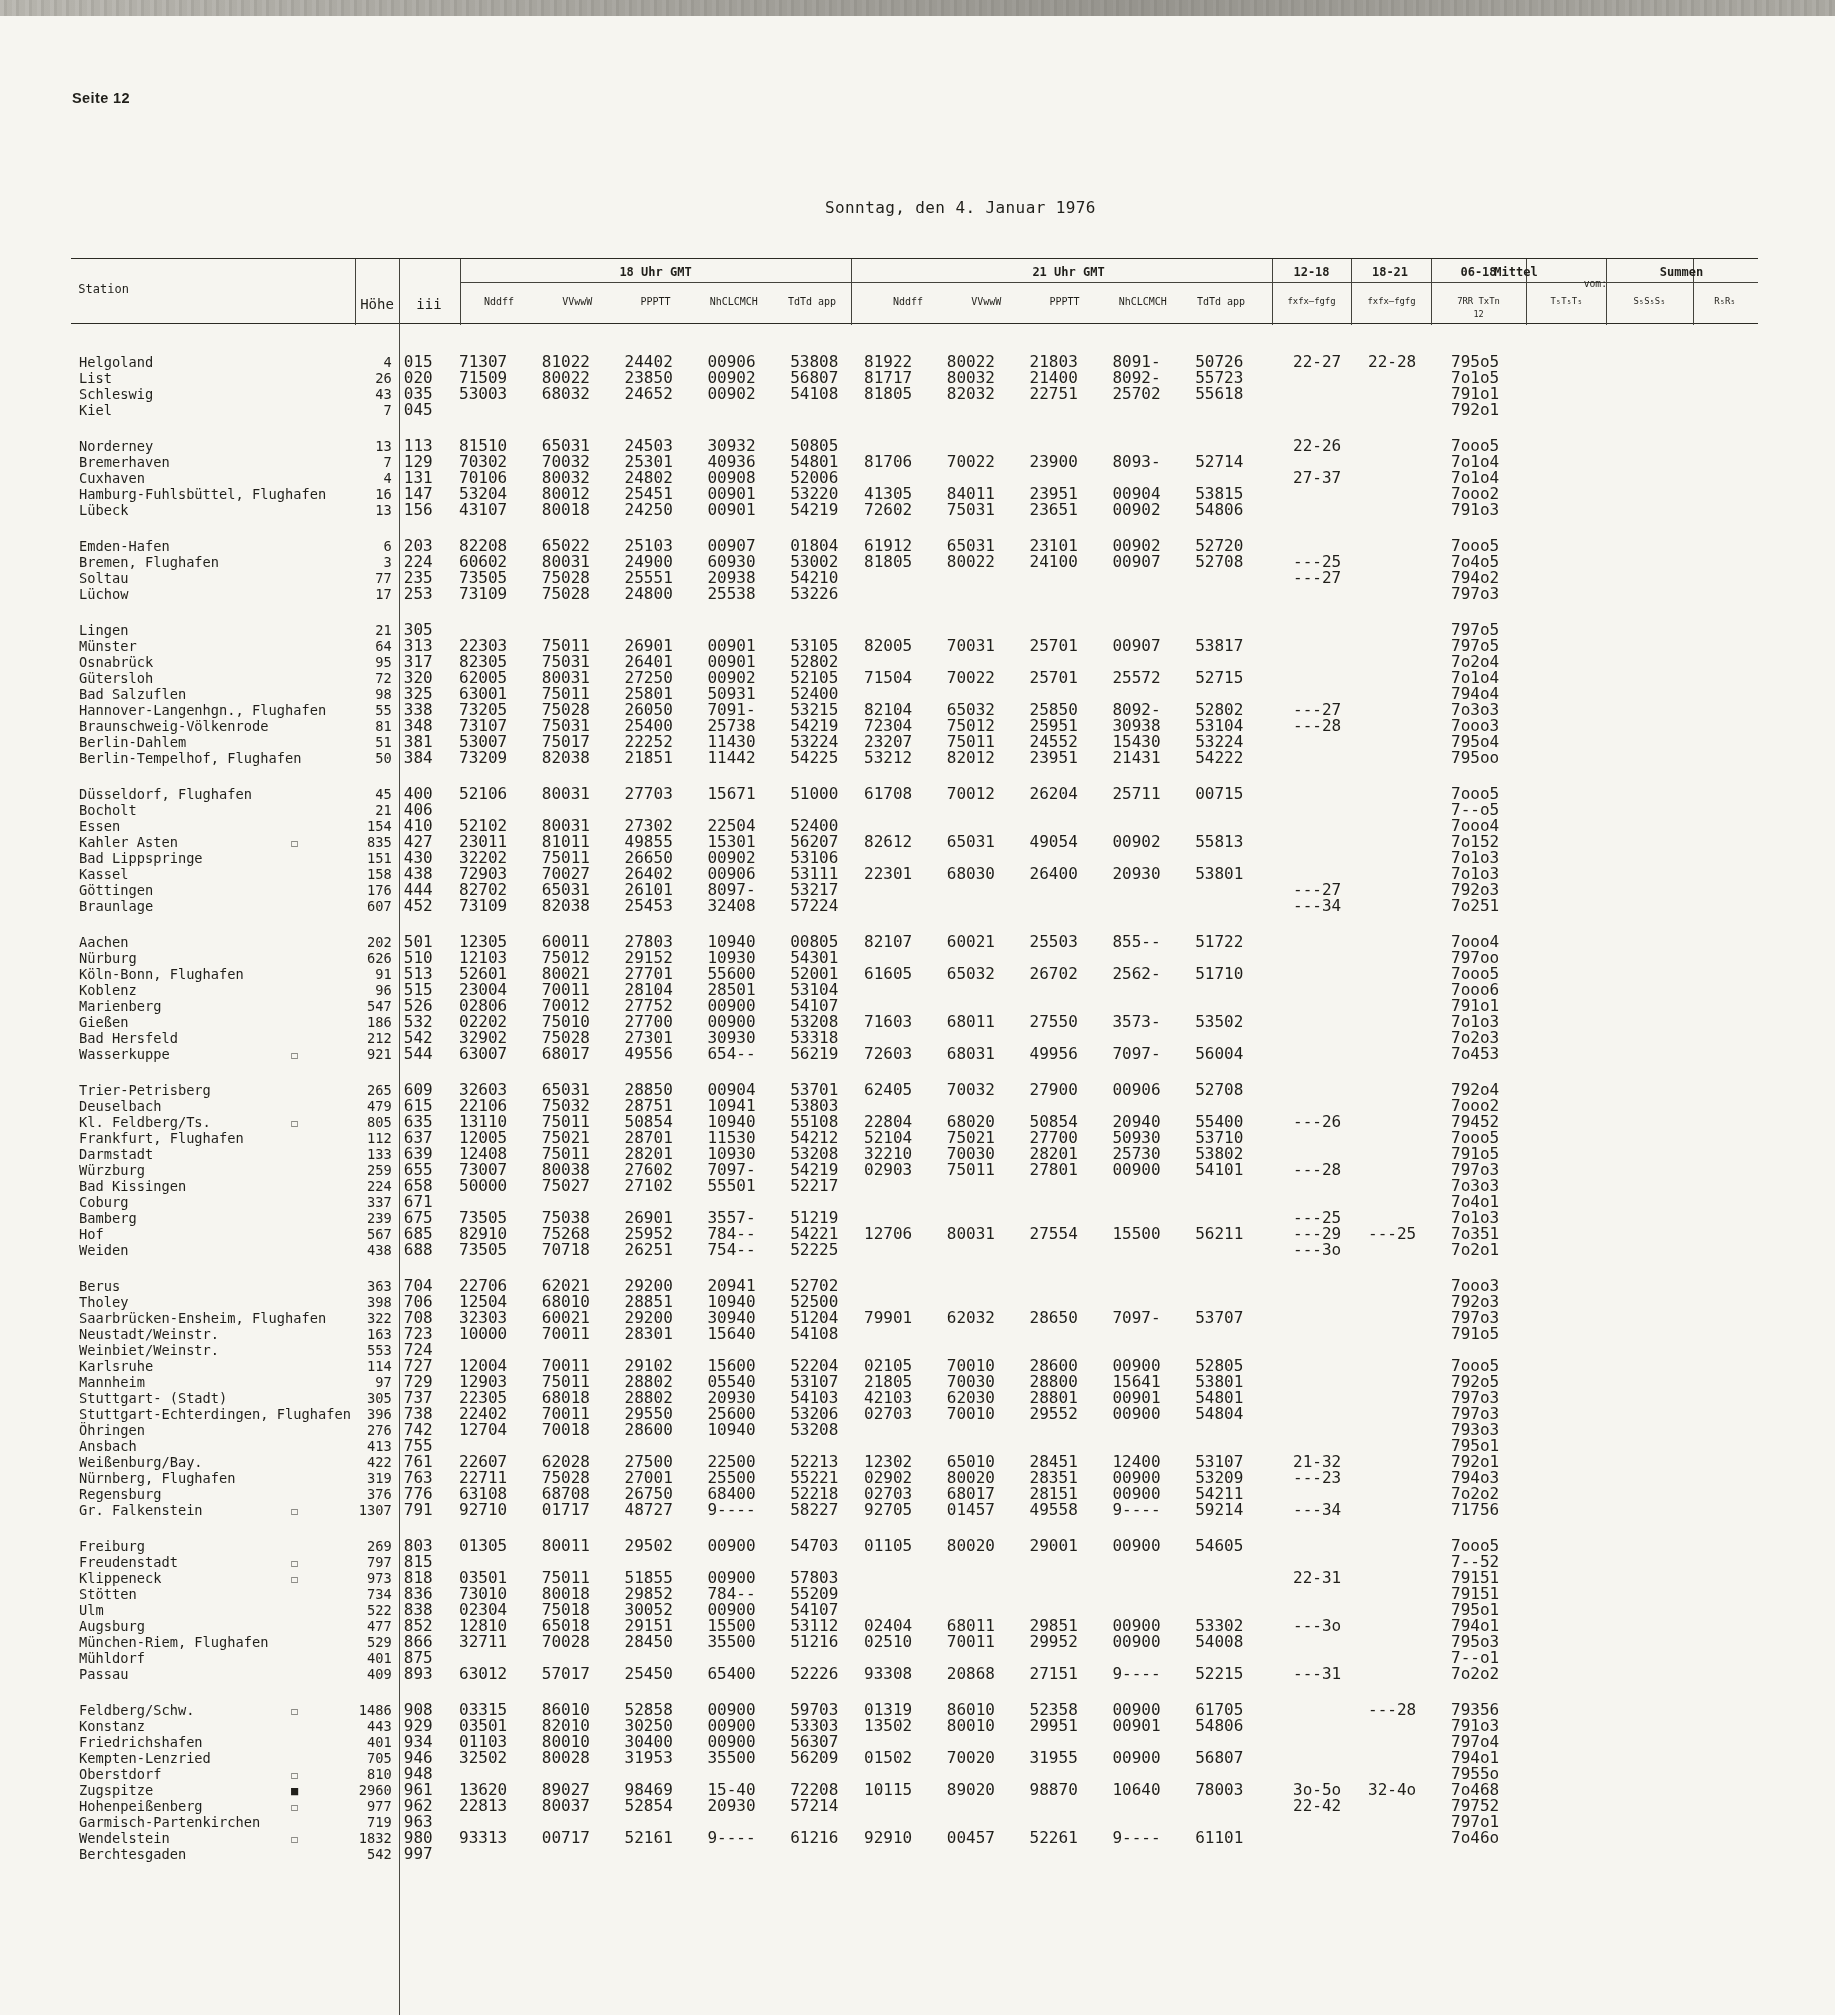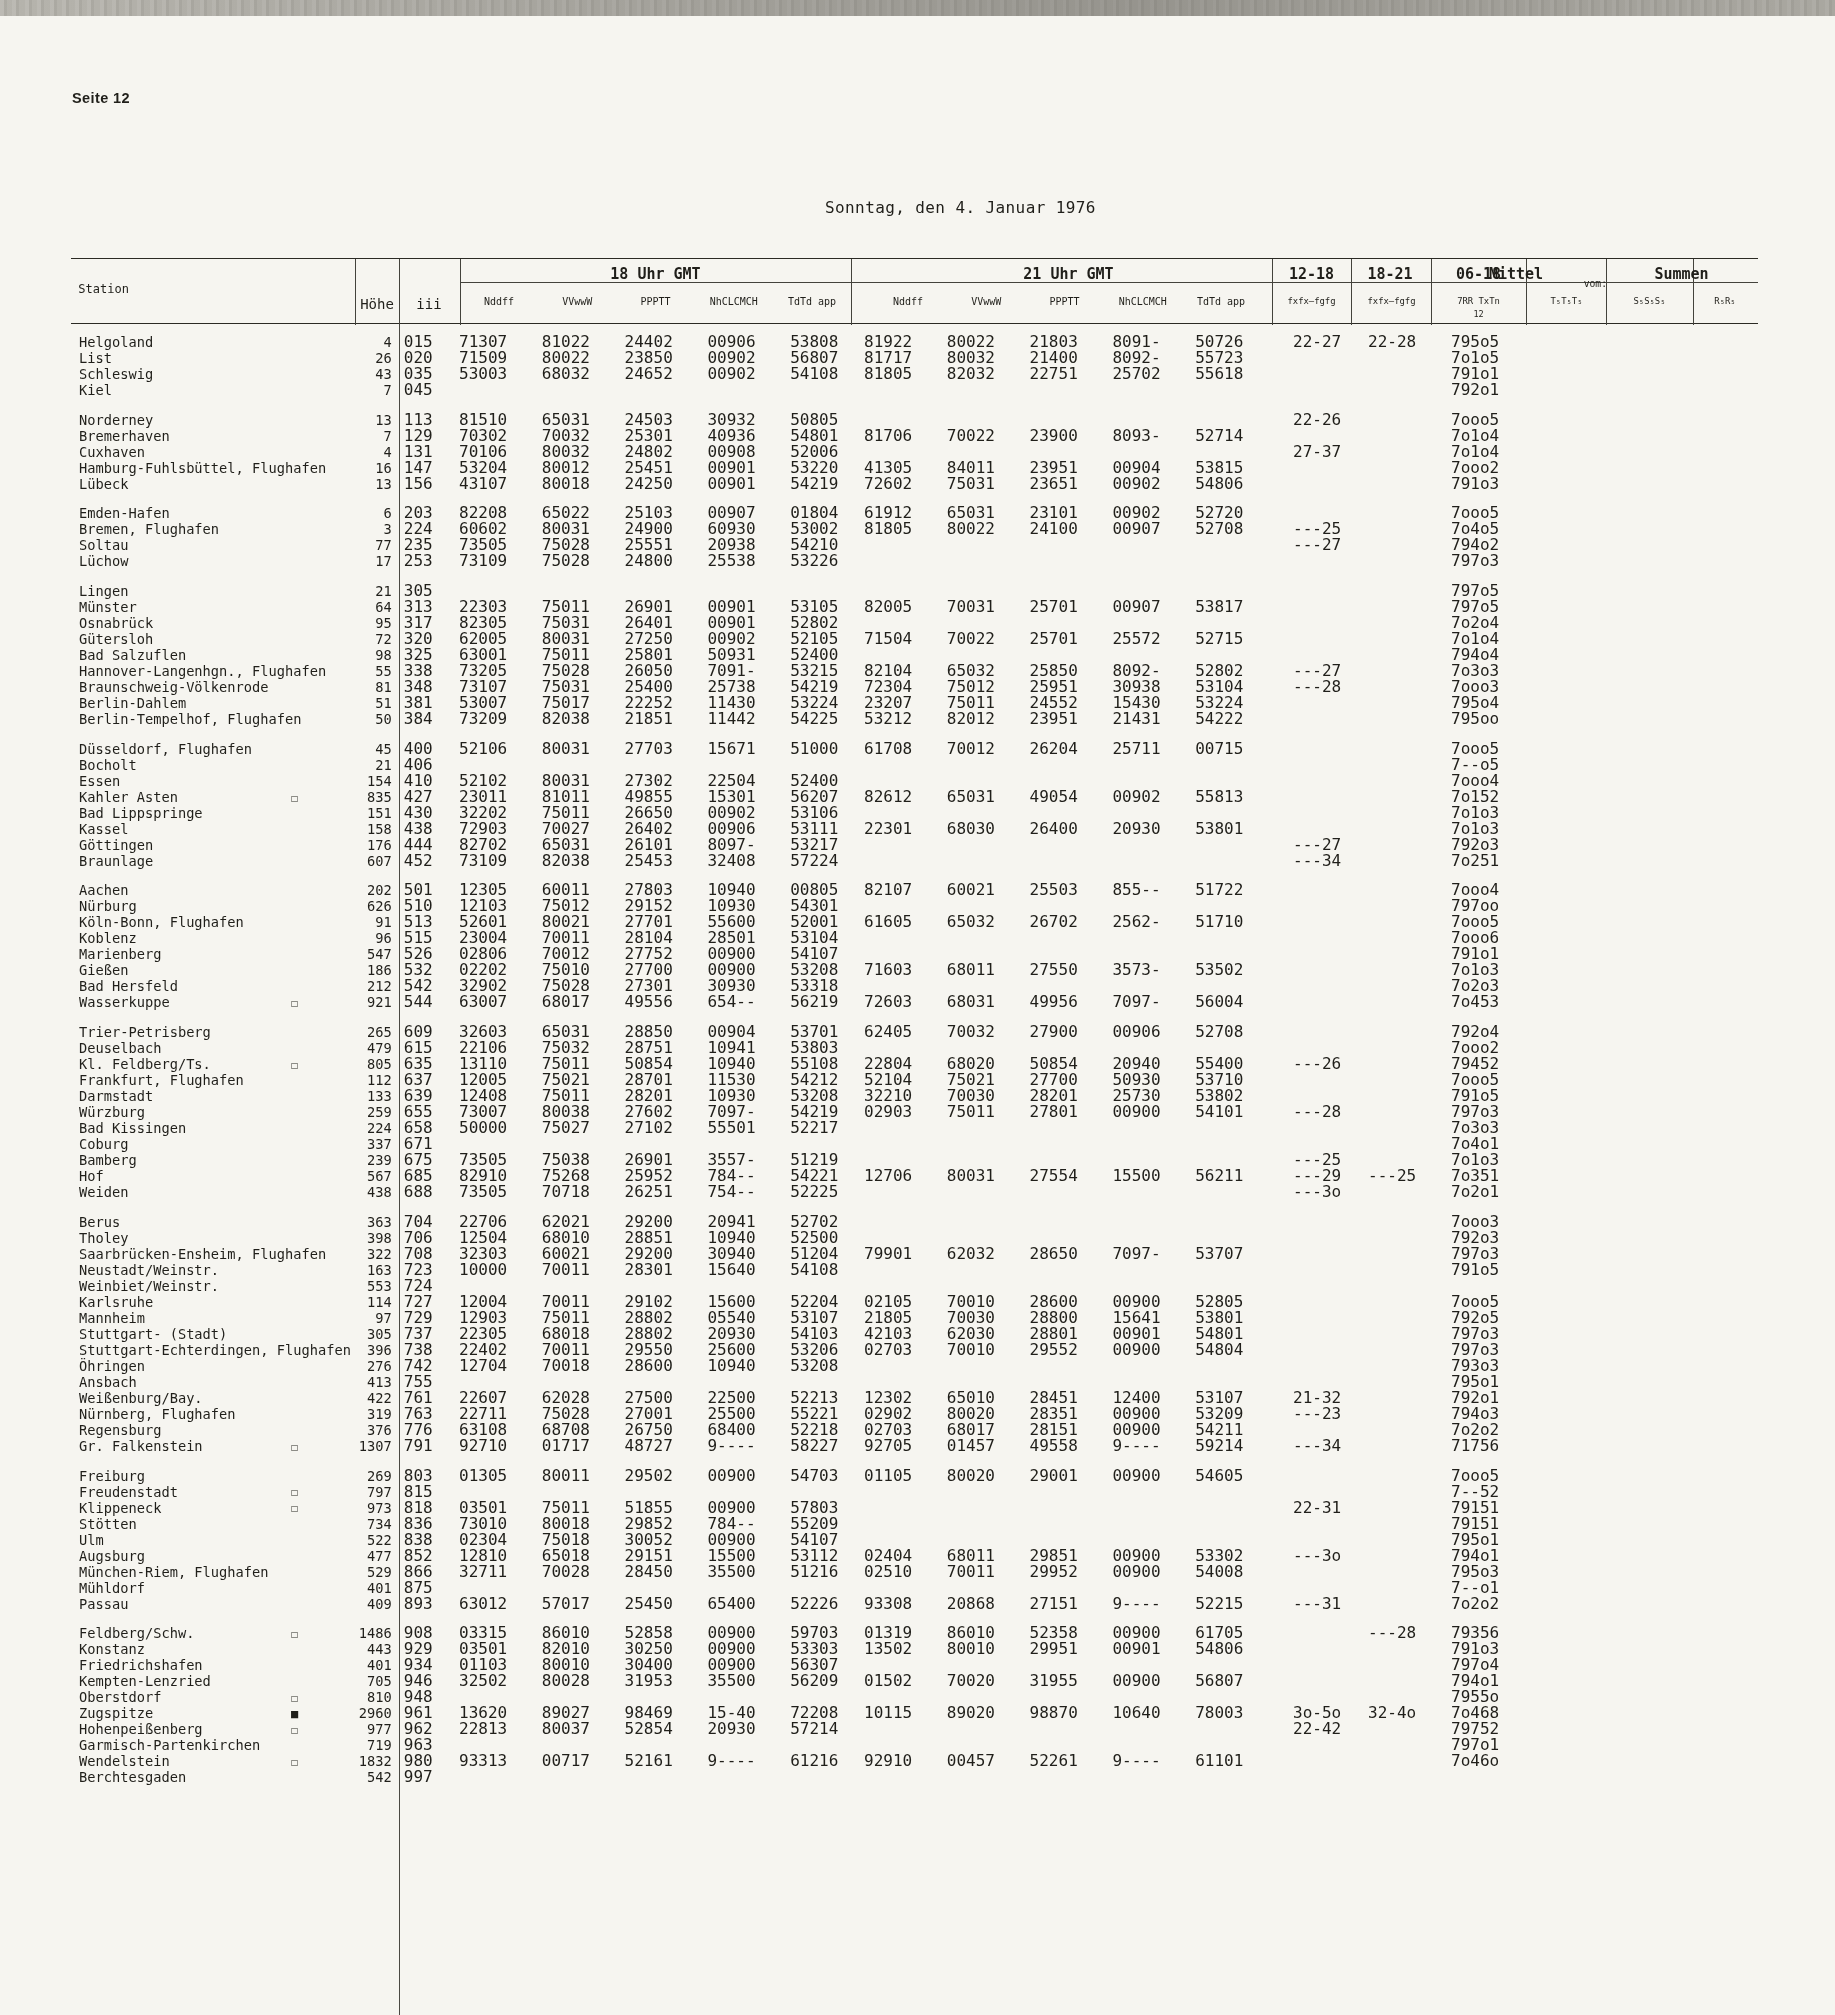--- a/index.html
+++ b/index.html
@@ -27,32 +27,32 @@
   .title { position:absolute; left:785px; top:198px; font-size:16px; letter-spacing:0.4px;margin-left:40px; }
 
   
   .thead {
     position:absolute; left:71px; top:258px; width:1687px; height:66px;
     border-top:1.6px solid #2b2a24; border-bottom:1.6px solid #2b2a24;
   }
   .thead .vl { position:absolute; top:0; width:0.8px; height:66px; background:#44433c; }
   .thead .midline { position:absolute; left:389px; top:22.6px; width:1298px; height:1.2px; background:#44433c; }
   .h-station { position:absolute; left:7.3px; top:23.4px; font-size:12px; }
-  .h-top { position:absolute; top:5.6px; font-size:15px; font-weight:600; text-align:center; }
+  .h-top { position:absolute; top:5.6px; font-size:12px; font-weight:600; text-align:center; }
   .h-sub { position:absolute; top:37px; font-size:14px; text-align:center; }
   .h-obsrow { position:absolute; top:37px; display:flex;justify-content:space-between; }
   .h-obsrow span { width:78px; text-align:center; font-size:10px; }
   .h-small { font-size:8.9px; }
   .h-mittel2 { position:absolute; top:18.5px; font-size:9.7px; text-align:right; }
   .h-rr12 { position:absolute; top:50px; font-size:8.5px; text-align:center; }
 
   
   .vline-long { position:absolute; left:399px; top:325px; width:1.2px; height:2156px; background:#4a4942; }
   .tbody { position:absolute; left:71px; top:334px; width:1687px; font-size:16px; line-height:16px; }
-  .group { margin-bottom:13.7px; }
+  .group { margin-bottom:13.7px;margin-top:20px; }
   .row { display:grid; grid-template-columns:284px 44px 60px 391px 421px 79px 81px 95px; height:16px; }
   .c-station { position:relative; padding-left:8px; font-size:13.7px; white-space:nowrap; }
   .c-station .sym { position:absolute; left:220px; top:0.8px; font-size:12px; }
   .c-hoehe { text-align:right; padding-right:7.3px; font-size:13.7px; }
   .c-iii { padding-left:4.8px; }
   .c-obs { word-spacing:25px; white-space:pre; }
   .c-obs21 { padding-left:14px; }
   .c-w { padding-left:22px; white-space:pre; }
   .c-w2 { padding-left:18px; }
   .c-rr { padding-left:20px; white-space:pre; }

